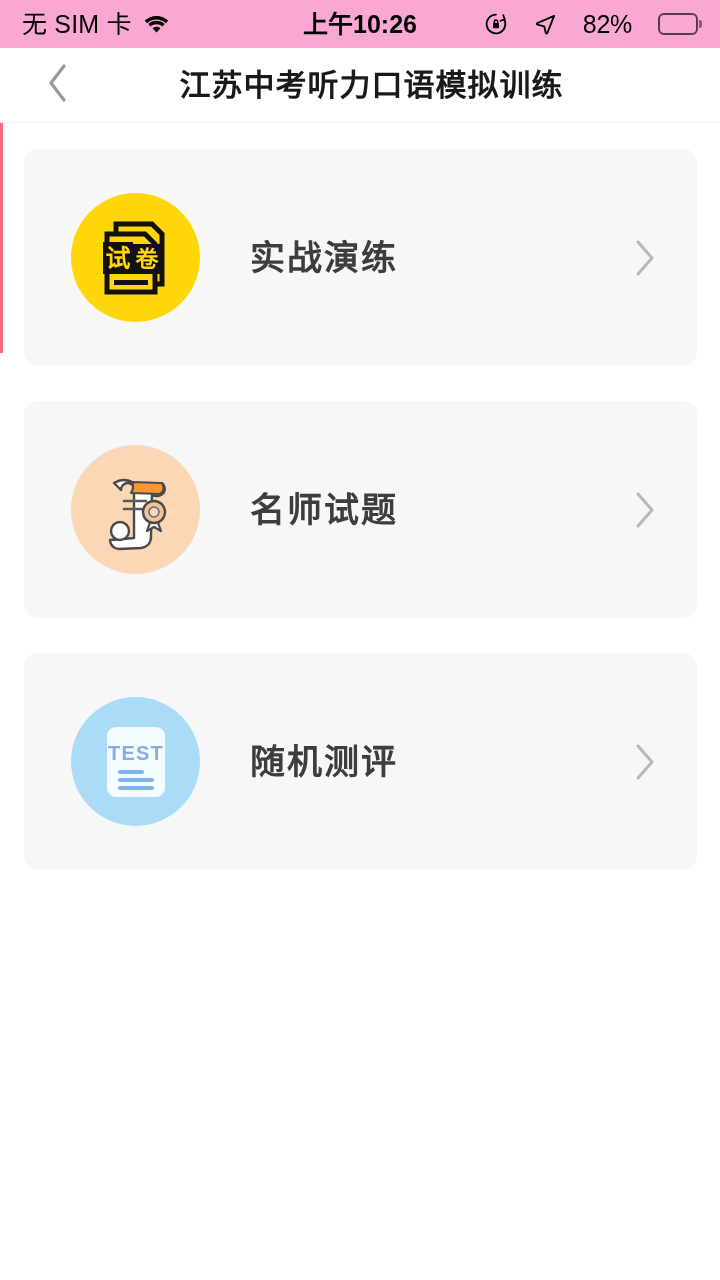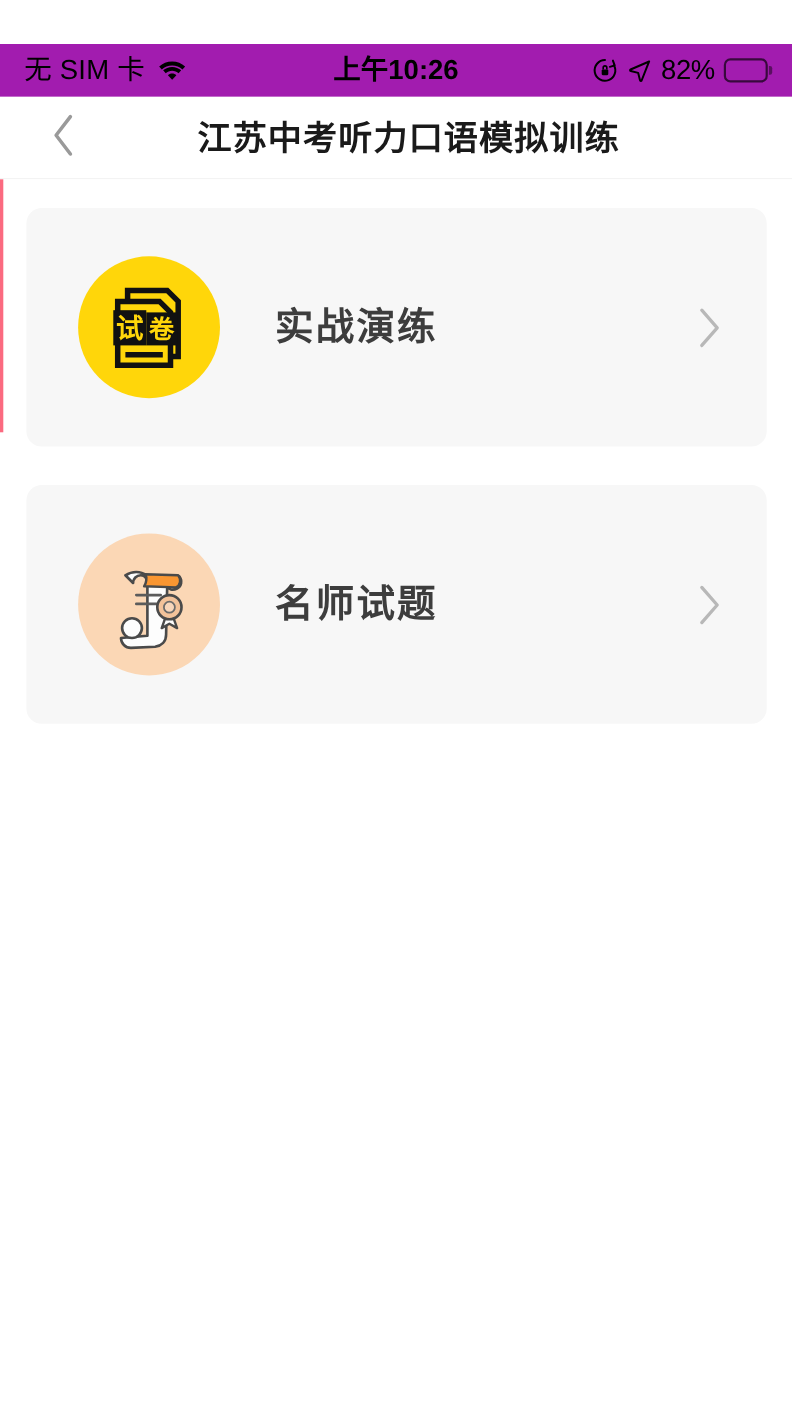--- a/index.html
+++ b/index.html
@@ -14,25 +14,24 @@
     font-family: "Liberation Sans", "DejaVu Sans", sans-serif;
     overflow: hidden;
     position: relative;
     -webkit-font-smoothing: antialiased;
   }
 
   
   .status-bar {
     position: relative;
     height: 48px;
-    background: #a21caf;
+    background: #f9a8d4;
     display: flex;
     padding: 0 18px 0 22px;
     box-sizing: border-box;
-    margin-top: 40px;
   }
   .status-left {
     display: flex;
     align-items: center;
     gap: 9px;
   }
   .status-carrier {
     font-size: 25px;
     font-weight: 500;
     color: #000000;
@@ -62,21 +61,21 @@
     font-size: 25px;
     font-weight: 700;
     color: #000000;
     letter-spacing: 0px;
     line-height: 1;
   }
   .status-right {
     margin-left: auto;
     display: flex;
     align-items: center;
-    gap: 8px;
+    gap: 26px;
   }
   .rotation-lock-icon { width: 24px; height: 24px; display: block; }
   .location-icon { width: 23px; height: 23px; display: block; }
   .battery-pct {
     font-size: 25px;
     font-weight: 500;
     color: #000000;
     line-height: 1;
     letter-spacing: -0.3px;
   }
@@ -309,15 +308,32 @@
         </svg>
       </div>
       <div class="card-label">名师试题</div>
       <div class="card-chevron">
         <svg width="22" height="38" viewBox="0 0 22 38" aria-hidden="true">
           <path d="M4 3l14 16L4 35" fill="none" stroke="#b8b8b8" stroke-width="3" stroke-linecap="round" stroke-linejoin="round"></path>
         </svg>
       </div>
     </div>
 
+    <div class="menu-card">
+      <div class="card-icon-wrap bg-blue">
+        <svg width="74" height="80" viewBox="0 0 74 80" aria-hidden="true">
+          <rect x="8" y="5" width="58" height="70" rx="9" fill="#f4fbff"></rect>
+          <text x="37" y="38" font-family="'Liberation Sans','DejaVu Sans',sans-serif" font-size="20" font-weight="700" fill="#88aedd" text-anchor="middle" letter-spacing="1.2">TEST</text>
+          <rect x="19" y="48" width="26" height="4" rx="2" fill="#7cb3f0"></rect>
+          <rect x="19" y="56" width="36" height="4" rx="2" fill="#7cb3f0"></rect>
+          <rect x="19" y="64" width="36" height="4" rx="2" fill="#7cb3f0"></rect>
+        </svg>
+      </div>
+      <div class="card-label">随机测评</div>
+      <div class="card-chevron">
+        <svg width="22" height="38" viewBox="0 0 22 38" aria-hidden="true">
+          <path d="M4 3l14 16L4 35" fill="none" stroke="#b8b8b8" stroke-width="3" stroke-linecap="round" stroke-linejoin="round"></path>
+        </svg>
+      </div>
+    </div>
 
   </div>
 </div>
 
 </body></html>

